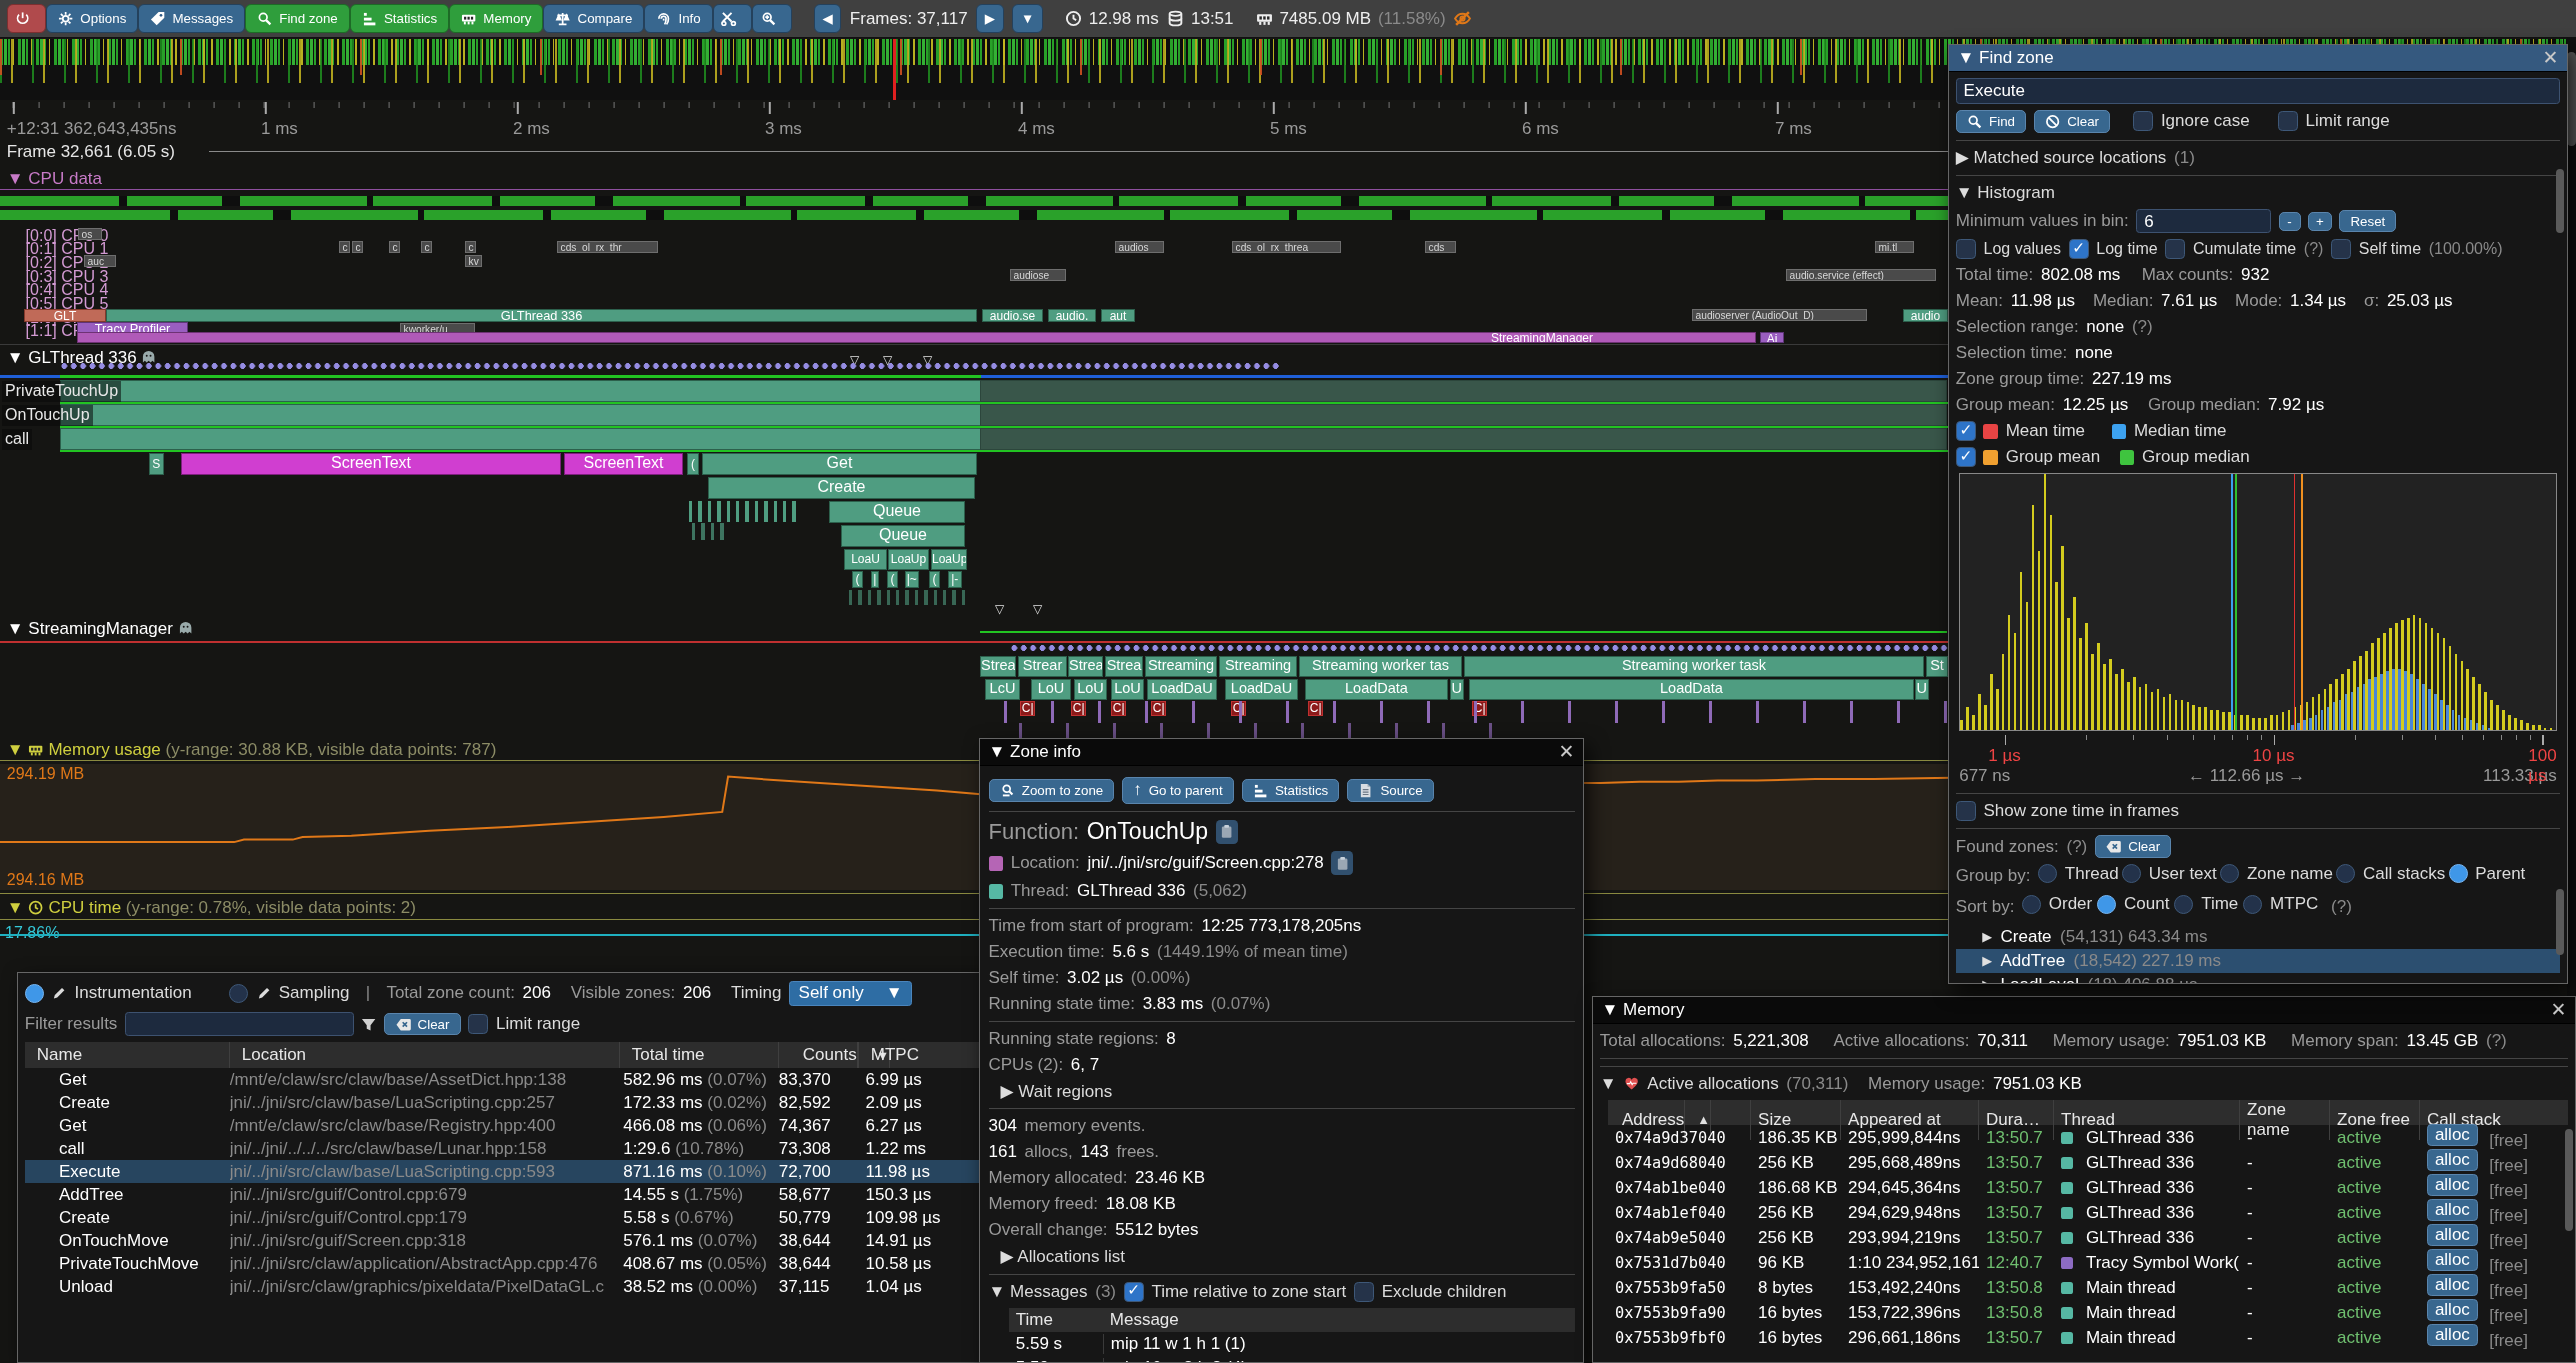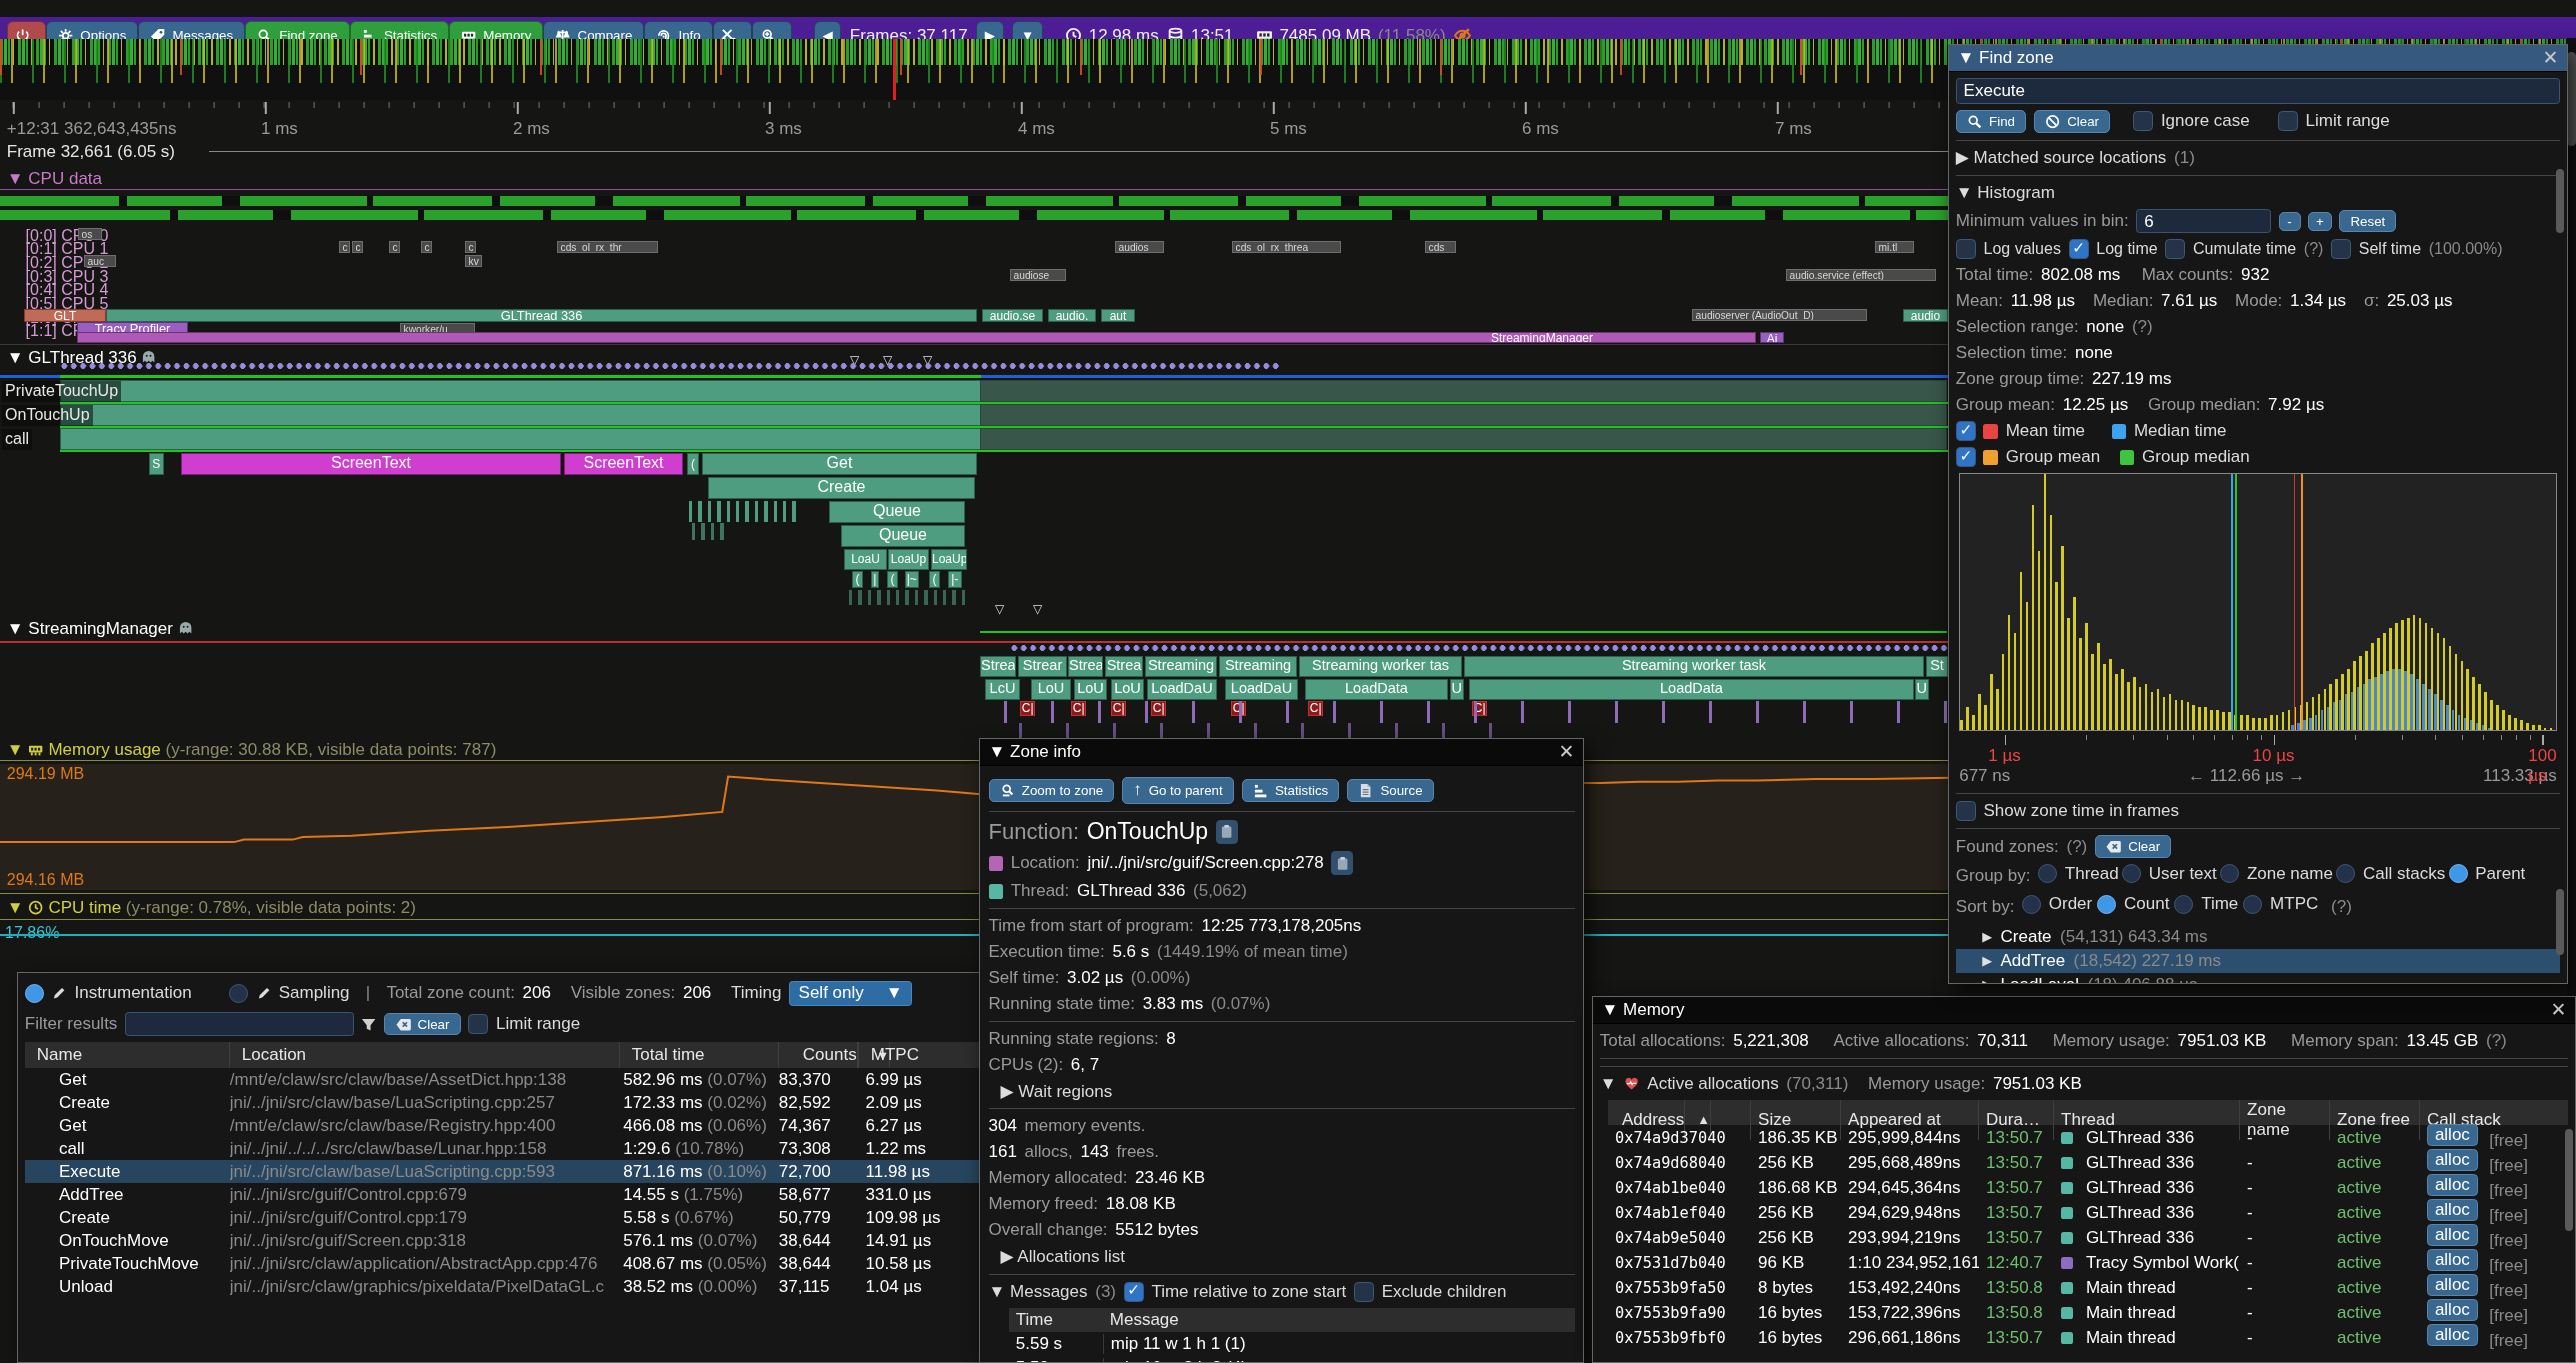--- a/index.html
+++ b/index.html
@@ -1,20 +1,20 @@
 <!DOCTYPE html>
 <html style="font-size:13.6px"><head>
 <meta charset="utf-8">
 <style>
   html,body{margin:0;padding:0;background:#000;}
   #app{position:relative;width:2576px;height:1363px;background:#151513;overflow:hidden;
        font-family:"Liberation Sans",sans-serif;font-size:17px;color:#dcdcdc;}
   .abs{position:absolute;}
   
-  .toolbar{left:0;top:17px;width:2576px;height:38px;background:#4c1d95;display:flex;align-items:center;gap:8.5px;padding-left:6.8px;box-sizing:border-box;border-bottom:0.9px solid #111;}
+  .toolbar{left:0;top:0;width:2576px;height:38px;background:#404040;display:flex;align-items:center;gap:8.5px;padding-left:6.8px;box-sizing:border-box;border-bottom:0.9px solid #111;}
   .tbtn{display:inline-flex;align-items:center;gap:6.8px;height:29px;padding:0 11px;border-radius:6px;background:#38678f;border:0.9px solid #24415c;color:#fff;white-space:nowrap;}
   .tbtn.green{background:#2f9e3c;border-color:#1d6b26;}
   .tbtn.red{background:#b04a4c;border-color:#7c2f30;}
   .tbtn.icon-only{padding:0 7.7px;}
   .tsep{width:5.1px;}
   .tinfo{display:inline-flex;align-items:center;gap:6.8px;color:#eee;white-space:nowrap;}
   .dim{color:#8a8a8a;}
   .ic{display:inline-flex;width:15.3px;height:15.3px;}
   .ic svg{width:100%;height:100%;}
   .ic.big{width:17px;height:17px;}
@@ -516,21 +516,21 @@
             <span class="val" style="padding-left:6.8px">11.98 µs</span>
           </div>
           <div class="srow c-olive">
             <span class="nm">
               <i class="sq"></i>
               <span>AddTree</span>
             </span>
             <span class="loc">jni/../jni/src/guif/Control.cpp:679</span>
             <span class="tt"><span class="val">14.55 s</span> <span class="dim">(1.75%)</span></span>
             <span class="val">58,677</span>
-            <span class="val" style="padding-left:6.8px">331.0 µs</span>
+            <span class="val" style="padding-left:6.8px">150.3 µs</span>
           </div>
           <div class="srow c-teal">
             <span class="nm">
               <i class="sq"></i>
               <span>Create</span>
             </span>
             <span class="loc">jni/../jni/src/guif/Control.cpp:179</span>
             <span class="tt"><span class="val">5.58 s</span> <span class="dim">(0.67%)</span></span>
             <span class="val">50,779</span>
             <span class="val" style="padding-left:6.8px">109.98 µs</span>

